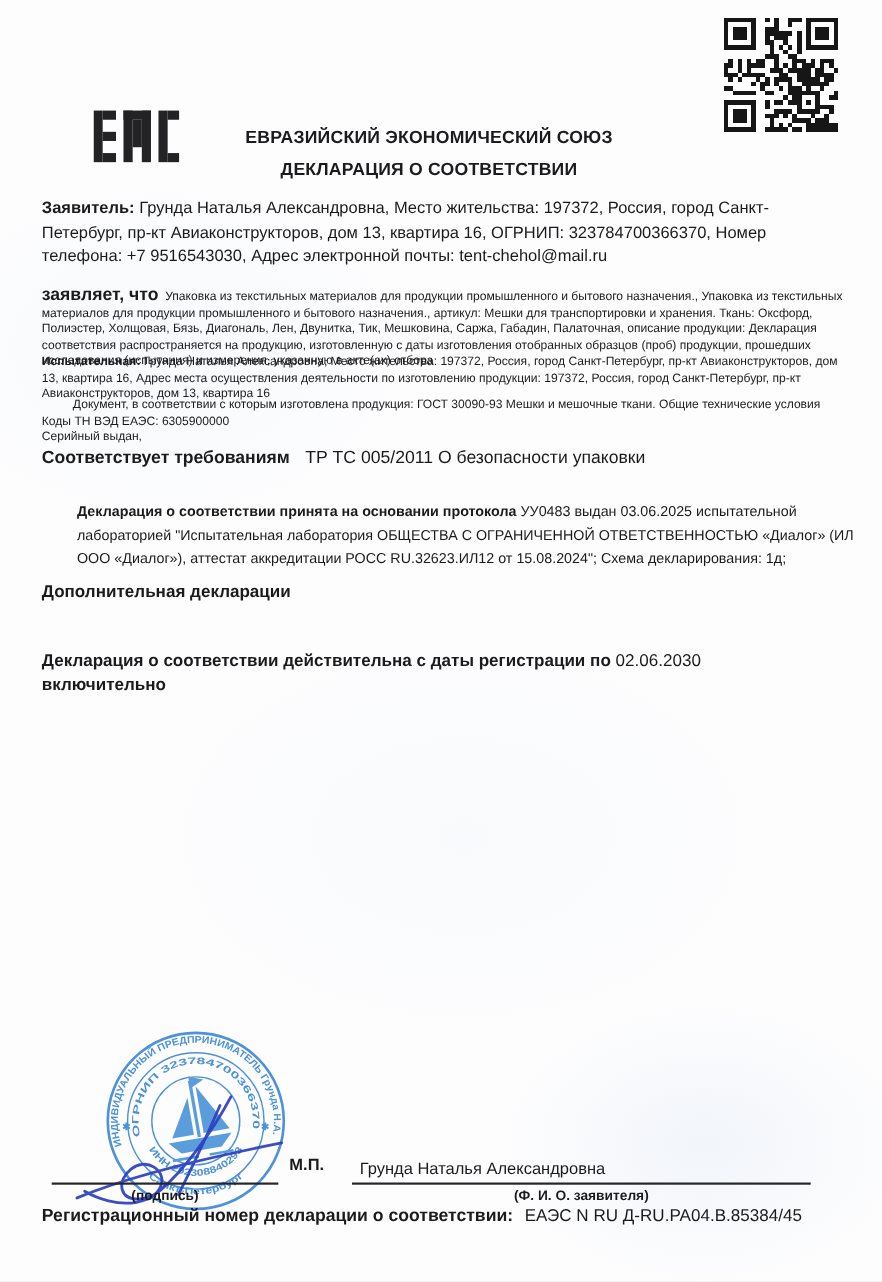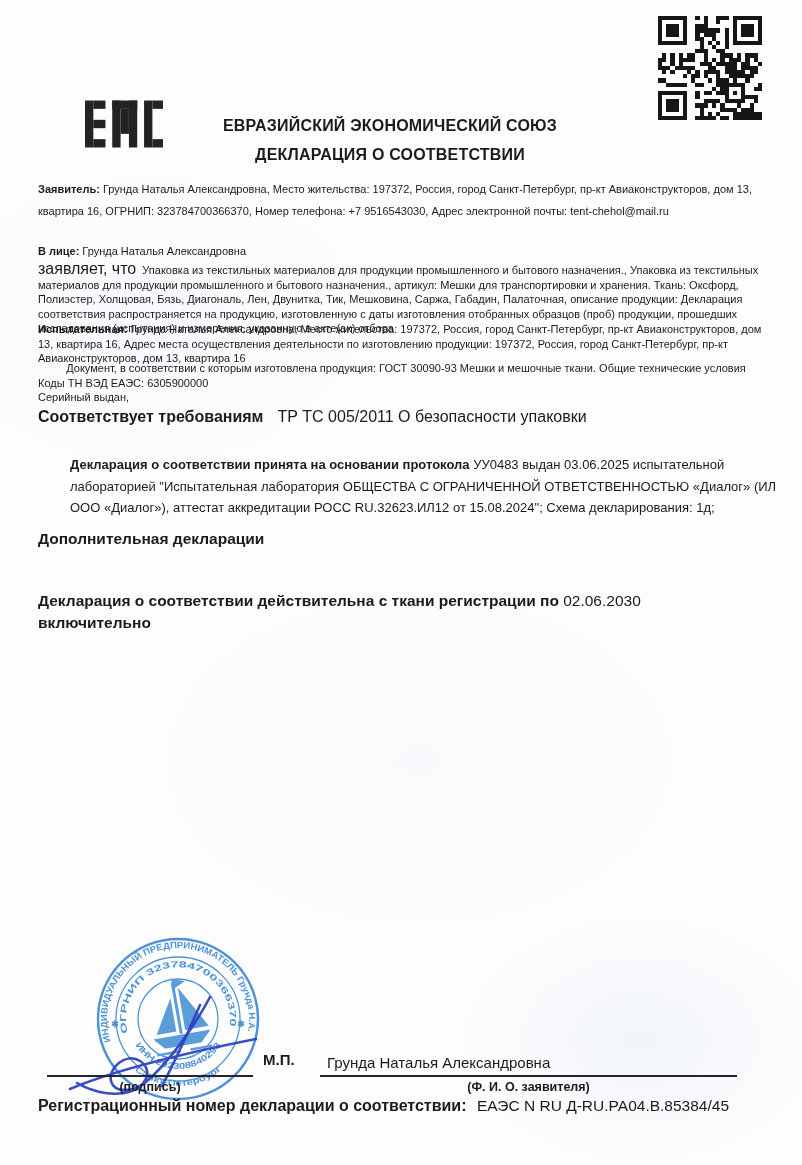--- a/index.html
+++ b/index.html
@@ -19,25 +19,25 @@
   }
   .abs{position:absolute;}
   
   .qr{left:658px;top:16px;width:104px;height:104px;}
   .eac{left:85px;top:100px;width:78px;height:48px;}
   .titles{left:0;top:0;width:780px;text-align:center;}
   .title1{top:117px;font-size:16px;font-weight:bold;letter-spacing:.2px;}
   .title2{top:146px;font-size:16px;font-weight:bold;letter-spacing:.2px;}
   
   p{margin:0;}
-  .pt{left:38px;width:732px;font-size:11px;line-height:21.5px;}
+  .pt{left:38px;width:732px;font-size:15px;line-height:21.5px;}
   .p-applicant{top:179px;}
   .p-inperson{top:241px;}
   .p-declares{top:262px;width:736px;font-size:11px;line-height:14.6px;}
-  .p-declares .biglabel{font-size:16px;font-weight:normal;}
+  .p-declares .biglabel{font-size:16px;font-weight:bold;}
   .p-manufacturer{top:322px;width:736px;font-size:11px;line-height:14.6px;}
   .p-docline{top:361px;width:736px;font-size:11px;line-height:14.6px;text-align:center;}
   .p-tnved{top:376px;width:736px;font-size:11px;line-height:14.6px;}
   .p-serial{top:390px;width:736px;font-size:11px;line-height:14.6px;}
   .p-compliance{top:406px;font-size:16px;}
   .p-compliance b{font-weight:bold;}
   .p-compliance .val{margin-left:14px;}
   .p-basis{top:454px;width:712px;font-size:13px;line-height:21.5px;margin-left:32px;}
   .p-addinfo{top:528px;font-size:15.5px;font-weight:bold;}
   .p-validity{top:590px;width:656px;font-size:15.5px;line-height:22px;font-weight:bold;}
@@ -310,37 +310,36 @@
       <rect x="89" y="0" width="14" height="11"></rect>
       <rect x="89" y="51" width="14" height="11"></rect>
     </g>
   </svg>
 
   <div class="abs titles title1">ЕВРАЗИЙСКИЙ ЭКОНОМИЧЕСКИЙ СОЮЗ</div>
   <div class="abs titles title2">ДЕКЛАРАЦИЯ О СООТВЕТСТВИИ</div>
 
   <p class="abs pt p-applicant"><b>Заявитель:</b> <span>Грунда Наталья Александровна, Место жительства: 197372, Россия, город Санкт-Петербург, пр-кт Авиаконструкторов, дом 13, квартира 16, ОГРНИП: 323784700366370, Номер телефона: +7 9516543030, Адрес электронной почты: tent-chehol@mail.ru</span></p>
 
-  <p class="abs pt p-inperson"><b>В лице:</b> <span>Грунда Наталья Александровна</span></p>
 
   <p class="abs pt p-declares"><b class="biglabel">заявляет, что</b>&nbsp;&nbsp;<span>Упаковка из текстильных материалов для продукции промышленного и бытового назначения., Упаковка из текстильных материалов для продукции промышленного и бытового назначения., артикул: Мешки для транспортировки и хранения. Ткань: Оксфорд, Полиэстер, Холщовая, Бязь, Диагональ, Лен, Двунитка, Тик, Мешковина, Саржа, Габадин, Палаточная, описание продукции: Декларация соответствия распространяется на продукцию, изготовленную с даты изготовления отобранных образцов (проб) продукции, прошедших исследования (испытания) и измерения, указанную в акте(ах) отбора</span></p>
 
   <p class="abs pt p-manufacturer"><b>Испытательная:</b> <span>Грунда Наталья Александровна, Место жительства: 197372, Россия, город Санкт-Петербург, пр-кт Авиаконструкторов, дом 13, квартира 16, Адрес места осуществления деятельности по изготовлению продукции: 197372, Россия, город Санкт-Петербург, пр-кт Авиаконструкторов, дом 13, квартира 16</span></p>
 
   <p class="abs pt p-docline">Документ, в соответствии с которым изготовлена продукция: ГОСТ 30090-93 Мешки и мешочные ткани. Общие технические условия</p>
   <p class="abs pt p-tnved">Коды ТН ВЭД ЕАЭС: 6305900000</p>
   <p class="abs pt p-serial">Серийный выдан,</p>
 
   <p class="abs pt p-compliance"><b>Соответствует требованиям</b><span class="val">ТР ТС 005/2011 О безопасности упаковки</span></p>
 
   <p class="abs pt p-basis"><b>Декларация о соответствии принята на основании протокола</b> <span>УУ0483 выдан 03.06.2025 испытательной лабораторией "Испытательная лаборатория ОБЩЕСТВА С ОГРАНИЧЕННОЙ ОТВЕТСТВЕННОСТЬЮ «Диалог» (ИЛ ООО «Диалог»), аттестат аккредитации РОСС RU.32623.ИЛ12 от 15.08.2024"; Схема декларирования: 1д;</span></p>
 
   <p class="abs pt p-addinfo">Дополнительная декларации</p>
 
-  <p class="abs pt p-validity"><span>Декларация о соответствии действительна с ткани регистрации по</span> <span class="date">02.06.2030</span> <span>включительно</span></p>
+  <p class="abs pt p-validity"><span>Декларация о соответствии действительна с даты регистрации по</span> <span class="date">02.06.2030</span> <span>включительно</span></p>
 
   <svg class="abs stamp" viewBox="0 0 170 170">
     <defs>
       <path id="arc-outer-top" d="M 18.3 109.3 A 71 71 0 1 1 151.7 109.3"></path>
       <path id="arc-outer-bot" d="M 35.2 129.8 A 67 67 0 0 0 134.8 129.8"></path>
       <path id="arc-inner-top" d="M 36.1 102.8 A 52 52 0 1 1 133.9 102.8"></path>
       <path id="arc-inner-bot" d="M 39.7 106.1 A 50 50 0 0 0 130.3 106.1"></path>
     </defs>
     <g stroke="#4d92d8" fill="none">
       <circle cx="85" cy="85" r="80" stroke-width="2.4"></circle>

